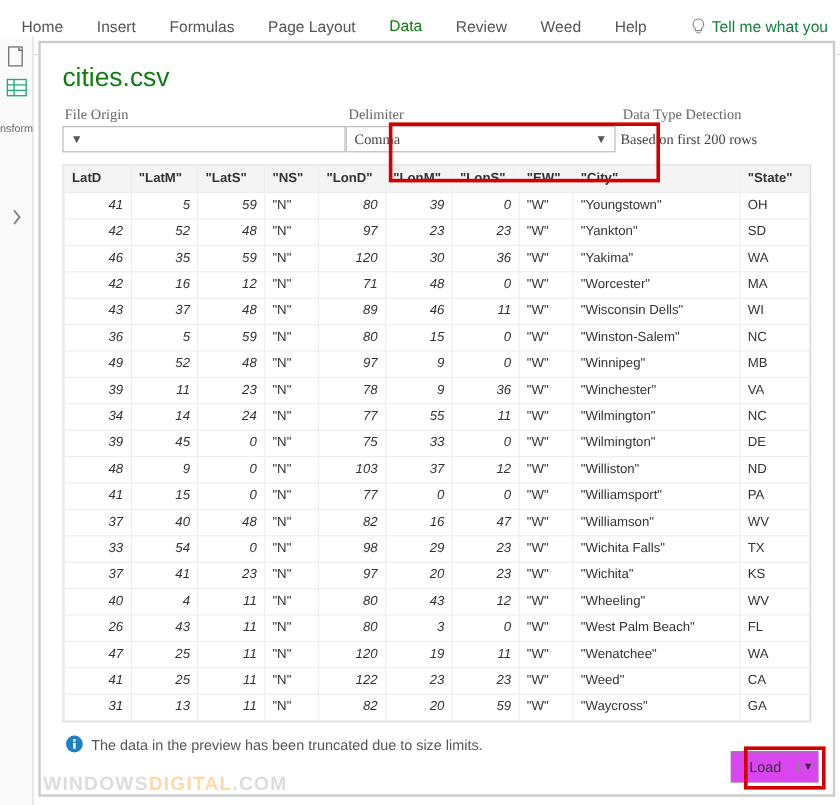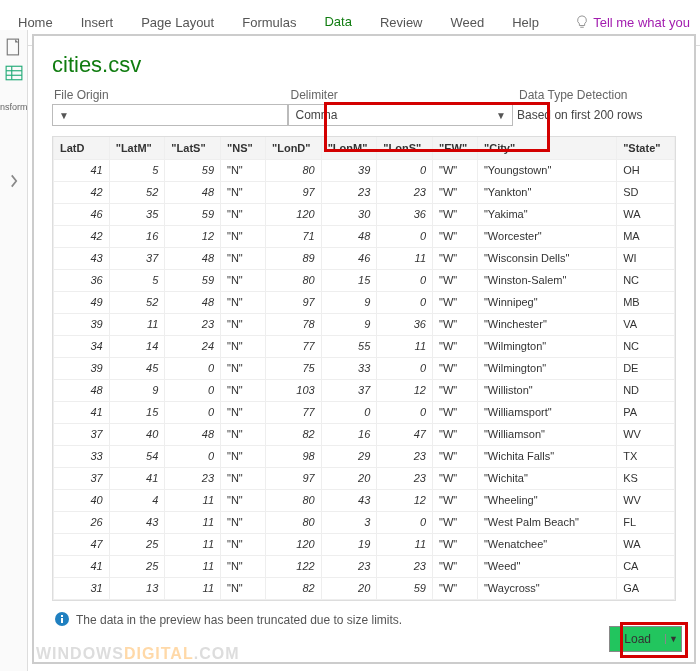--- a/index.html
+++ b/index.html
@@ -1,61 +1,61 @@
 <!DOCTYPE html>
 <html><head>
 <meta charset="utf-8">
 <style>
   * { box-sizing: border-box; margin: 0; padding: 0; }
   body { font-family: "Segoe UI", Arial, sans-serif; font-size: 12px; color: #444; background: #fff; width: 700px; height: 671px; overflow: hidden; position: relative; }
   .ribbon { display: flex; align-items: center; height: 46px; border-bottom: 1px solid #ddd; padding: 0 4px; font-size: 13px; color: #555; }
   .ribbon .tab { padding: 6px 14px; cursor: pointer; }
   .ribbon .tab.active { color: #107c10; border-bottom: 2px solid #107c10; font-weight: 500; }
-  .ribbon .tell { display: flex; align-items: flex-start; color: #a21caf; margin-left: auto; padding-right: 6px; }
+  .ribbon .tell { display: flex; align-items: flex-start; color: #15803d; margin-left: auto; padding-right: 6px; }
   .ribbon .tell svg { margin-right: 4px; }
   .leftbar { position: absolute; left: 0; top: 30px; bottom: 0; width: 28px; border-right: 1px solid #ddd; background: #fafafa; text-align: center; }
   .leftbar .li { display: block; margin: 8px auto; width: 18px; height: 18px; }
   .leftbar .txt { font-size: 9px; color: #666; writing-mode: horizontal-tb; display:block; margin-top:20px; }
   .frame { border: 2px solid #ccc; margin: 4px 4px 0 4px; height: 630px; position: relative; background:#fff;}
   .title { color: #107c10; font-size: 22px; font-weight: 300; padding: 16px 18px 10px 18px; }
-  .opts { display: flex; padding: 0 18px 10px 18px; gap: 0; }
+  .opts { display: flex; padding: 0 18px 10px 18px; gap: 0; font-family: Liberation Serif, serif; }
   .opt { display: flex; flex-direction: column; }
   .opt .lbl { font-size: 12px; color: #666; margin-bottom: 2px; padding-left: 2px; }
   .select { display: flex; align-items: center; justify-content: space-between; height: 22px; border: 1px solid #bbb; padding: 0 6px; font-size: 12px; color: #444; background: #fff; cursor: pointer; }
   .select .caret { font-size: 10px; color: #555; }
   .opt.origin { width: 238px; }
   .opt.delim { width: 226px; }
   .opt.detect { width: 160px; margin-left: 4px;}
   .hl-red { position: absolute; border: 3px solid #d30000; pointer-events: none; }
   .hl-delim { left: 290px; top: 66px; width: 226px; height: 50px; }
   .hl-load { right: 6px; bottom: 4px; width: 68px; height: 36px; }
   .tbl-wrap { margin: 0 18px; border: 1px solid #ddd; }
   table { border-collapse: collapse; width: 100%; table-layout: fixed; }
   th, td { border: 1px solid #eee; padding: 3px 6px; font-size: 11px; height: 22px; white-space: nowrap; overflow: hidden; text-overflow: ellipsis; }
   th { background: #f4f4f4; font-weight: 600; text-align: left; color: #333; border-top: none;}
   td.num { text-align: right; font-style: italic; color: #333; }
   td.str { text-align: left; color: #333; }
   .info { display: flex; align-items: flex-end; padding: 10px 20px; font-size: 12px; color: #555; }
   .info svg { margin-right: 6px; flex-shrink: 0; }
   .footer { position: absolute; right: 12px; bottom: 10px; }
-  .btn-load { display: inline-flex; align-items: center; border: 1px solid #888; height: 26px; background: #22c55e; cursor: pointer; }
+  .btn-load { display: inline-flex; align-items: center; border: 1px solid #888; height: 26px; background: #d946ef; cursor: pointer; }
   .btn-load .lt { padding: 0 14px; font-size: 12px; color: #333; }
   .btn-load .dd { border-left: 1px solid #888; width: 16px; text-align: center; font-size: 9px; color: #333; }
   .watermark { position: absolute; left: 36px; bottom: 8px; font-size: 16px; font-weight: 700; letter-spacing: 1px; color: #ddd; font-family: Arial; }
   .watermark .d { color: #ffd9a8; }
   col.c-num { width: 52px; } col.c-ns { width: 42px; } col.c-ew { width: 42px; } col.c-city { width: 130px; } col.c-state { width: 54px; }
 </style>
 </head>
 <body>
 
 <div class="ribbon" id="ribbon">
     <span class="tab">Home</span>
     <span class="tab">Insert</span>
+    <span class="tab">Formulas</span>
     <span class="tab">Page Layout</span>
-    <span class="tab">Formulas</span>
     <span class="tab active">Data</span>
     <span class="tab">Review</span>
     <span class="tab">Weed</span>
     <span class="tab">Help</span>
     <span class="tell">
       <svg width="14" height="14" viewBox="0 0 16 16">
         <path d="M8 1a5 5 0 0 0-3 9v2h6v-2a5 5 0 0 0-3-9z" fill="none" stroke="#888"></path>
         <line x1="6" y1="14" x2="10" y2="14" stroke="#888"></line>
       </svg>
       <span>Tell me what you</span>

